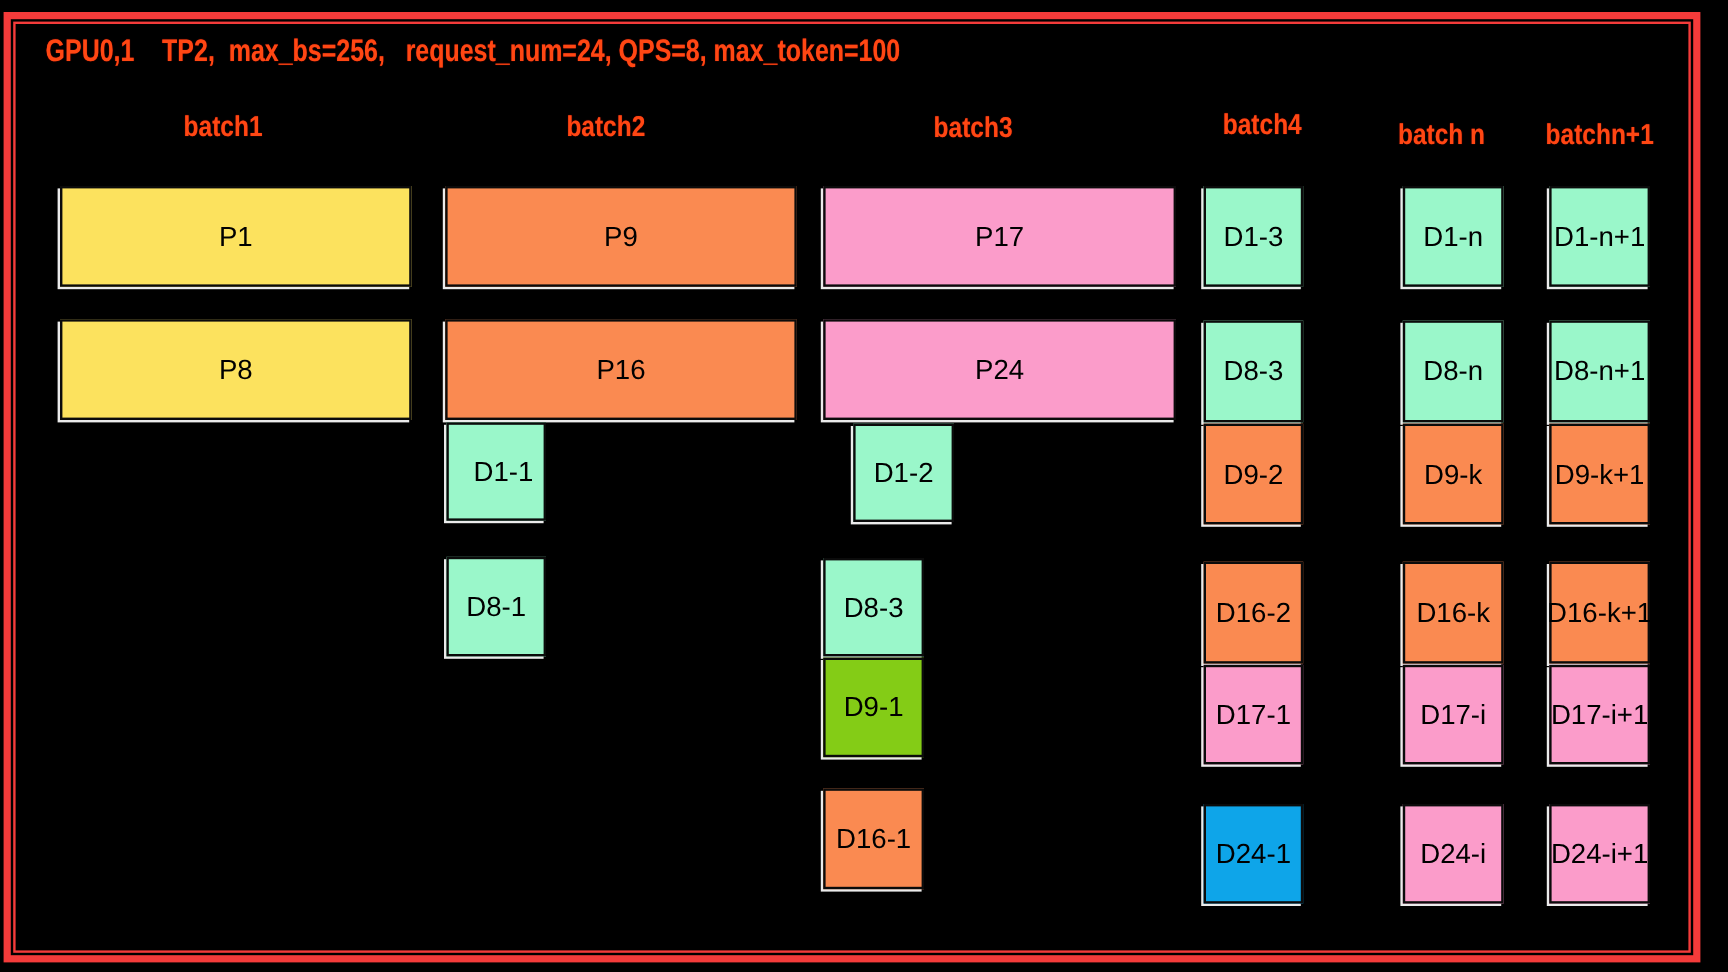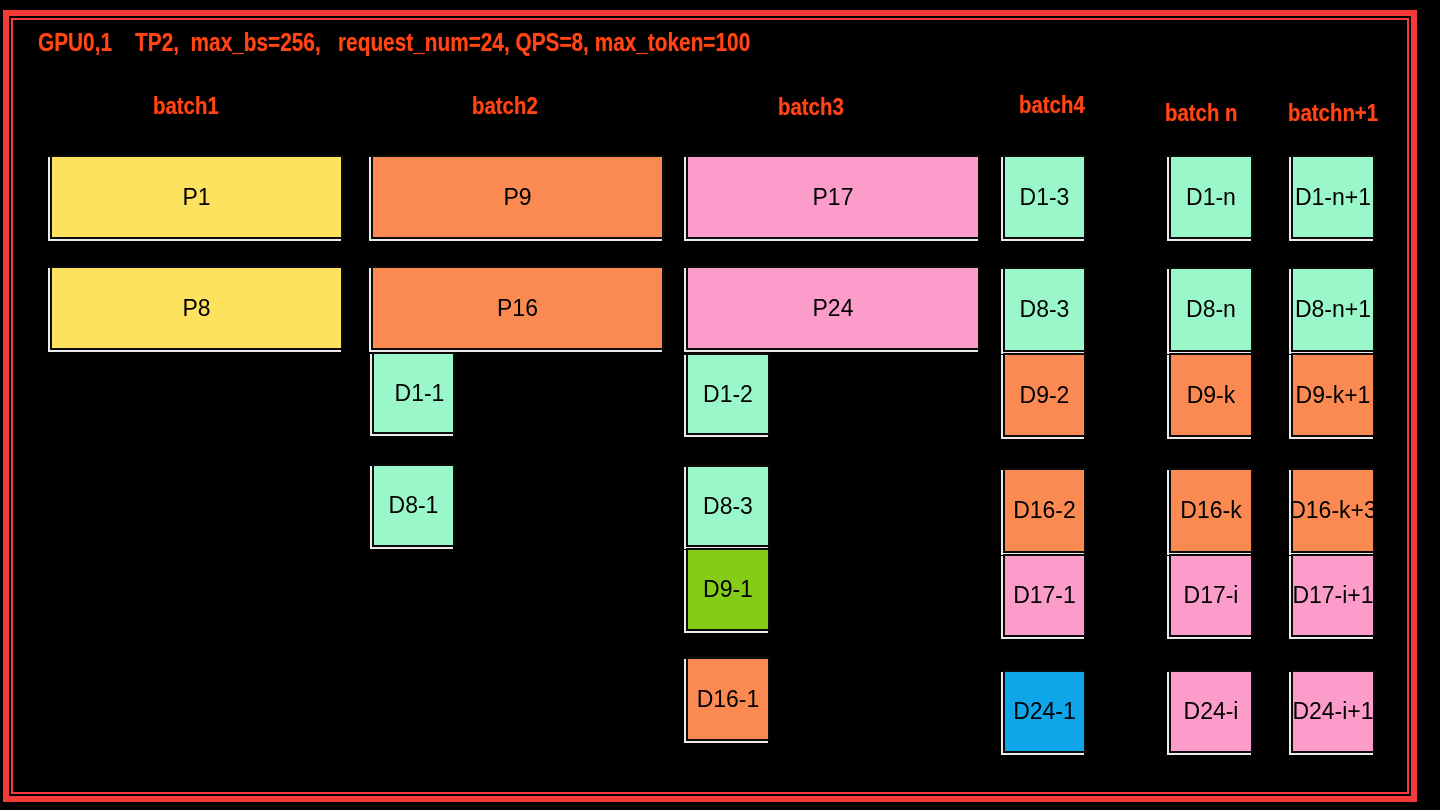--- a/index.html
+++ b/index.html
@@ -50,21 +50,21 @@
       <div class="box" style="left: 50px; top: 155px; width: 293px; height: 84px; background: rgb(252, 226, 94);">P1</div>
       <div class="box" style="left: 50px; top: 266px; width: 293px; height: 84px; background: rgb(252, 226, 94);">P8</div>
       <div class="batch-header" style="left: 472px; top: 94px;">batch2</div>
       <div class="box" style="left: 371px; top: 155px; width: 293px; height: 84px; background: rgb(250, 138, 81);">P9</div>
       <div class="box" style="left: 371px; top: 266px; width: 293px; height: 84px; background: rgb(250, 138, 81);">P16</div>
       <div class="box" style="left: 372px; top: 352px; width: 83px; height: 82px; background: rgb(154, 247, 202); padding-left: 12px;">D1-1</div>
       <div class="box" style="left: 372px; top: 464px; width: 83px; height: 83px; background: rgb(154, 247, 202);">D8-1</div>
       <div class="batch-header" style="left: 778px; top: 95px;">batch3</div>
       <div class="box" style="left: 686px; top: 155px; width: 294px; height: 84px; background: rgb(251, 156, 202);">P17</div>
       <div class="box" style="left: 686px; top: 266px; width: 294px; height: 84px; background: rgb(251, 156, 202);">P24</div>
-      <div class="box" style="left: 686px; top: 353px; width: 84px; height: 82px; background: rgb(154, 247, 202);">D1-2</div>
+      <div class="box" style="left: 711px; top: 353px; width: 84px; height: 82px; background: rgb(154, 247, 202);">D1-2</div>
       <div class="box" style="left: 686px; top: 465px; width: 84px; height: 82px; background: rgb(154, 247, 202);">D8-3</div>
       <div class="box" style="left: 686px; top: 548px; width: 84px; height: 83px; background: #84cc16;">D9-1</div>
       <div class="box" style="left: 686px; top: 657px; width: 84px; height: 84px; background: rgb(250, 138, 81);">D16-1</div>
       <div class="batch-header" style="left: 1019px; top: 93px;">batch4</div>
       <div class="box" style="left: 1003px; top: 155px; width: 83px; height: 84px; background: rgb(154, 247, 202);">D1-3</div>
       <div class="box" style="left: 1003px; top: 267px; width: 83px; height: 85px; background: rgb(154, 247, 202);">D8-3</div>
       <div class="box" style="left: 1003px; top: 353px; width: 83px; height: 84px; background: rgb(250, 138, 81);">D9-2</div>
       <div class="box" style="left: 1003px; top: 468px; width: 83px; height: 85px; background: rgb(250, 138, 81);">D16-2</div>
       <div class="box" style="left: 1003px; top: 554px; width: 83px; height: 83px; background: rgb(251, 156, 202);">D17-1</div>
       <div class="box" style="left: 1003px; top: 670px; width: 83px; height: 83px; background: #0ea5e9;">D24-1</div>
@@ -72,17 +72,17 @@
       <div class="box" style="left: 1169px; top: 155px; width: 84px; height: 84px; background: rgb(154, 247, 202);">D1-n</div>
       <div class="box" style="left: 1169px; top: 267px; width: 84px; height: 85px; background: rgb(154, 247, 202);">D8-n</div>
       <div class="box" style="left: 1169px; top: 353px; width: 84px; height: 84px; background: rgb(250, 138, 81);">D9-k</div>
       <div class="box" style="left: 1169px; top: 468px; width: 84px; height: 85px; background: rgb(250, 138, 81);">D16-k</div>
       <div class="box" style="left: 1169px; top: 554px; width: 84px; height: 83px; background: rgb(251, 156, 202);">D17-i</div>
       <div class="box" style="left: 1169px; top: 670px; width: 84px; height: 83px; background: rgb(251, 156, 202);">D24-i</div>
       <div class="batch-header" style="left: 1288px; top: 101px;">batchn+1</div>
       <div class="box" style="left: 1291px; top: 155px; width: 84px; height: 84px; background: rgb(154, 247, 202);">D1-n+1</div>
       <div class="box" style="left: 1291px; top: 267px; width: 84px; height: 85px; background: rgb(154, 247, 202);">D8-n+1</div>
       <div class="box" style="left: 1291px; top: 353px; width: 84px; height: 84px; background: rgb(250, 138, 81);">D9-k+1</div>
-      <div class="box" style="left: 1291px; top: 468px; width: 84px; height: 85px; background: rgb(250, 138, 81);">D16-k+3</div>
+      <div class="box" style="left: 1291px; top: 468px; width: 84px; height: 85px; background: rgb(250, 138, 81);">D16-k+1</div>
       <div class="box" style="left: 1291px; top: 554px; width: 84px; height: 83px; background: rgb(251, 156, 202);">D17-i+1</div>
       <div class="box" style="left: 1291px; top: 670px; width: 84px; height: 83px; background: rgb(251, 156, 202);">D24-i+1</div>
     </div>
 </div>
 
 </body></html>

